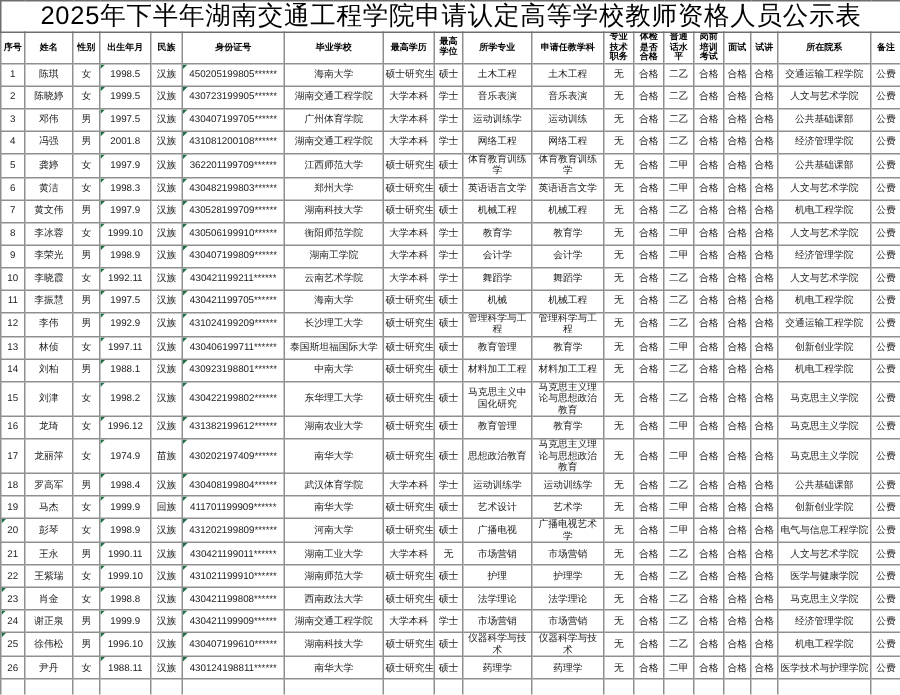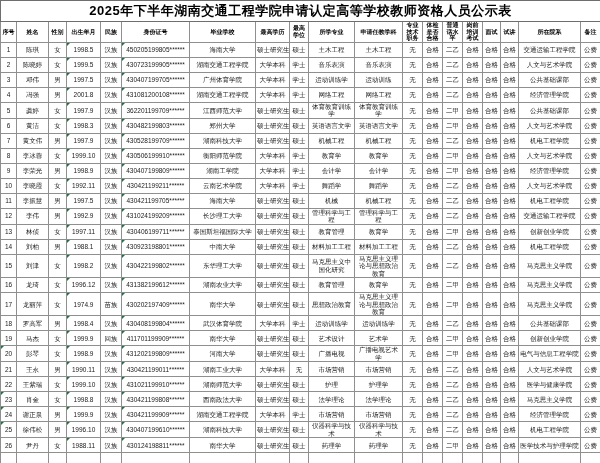--- a/index.html
+++ b/index.html
@@ -16,21 +16,21 @@
     border:1px solid #8f8f8f;
     padding:0 1px;
     text-align:center;vertical-align:middle;
     font-size:6.5px;line-height:1.15;
     overflow:hidden;
     font-weight:normal;
     word-break:break-all;
   }
   tr.title-row td{
     border:1px solid #6e6e6e;
-    font-size:13px;font-weight:bold;
+    font-size:17px;font-weight:normal;
     height:20px;color:#000;
     letter-spacing:.5px;
     white-space:nowrap;word-break:keep-all;
   }
   tr.header-row th{
     font-weight:bold;font-size:6px;height:17px;line-height:1.1;color:#000;
   }
   tbody tr{height:15px;}
   tbody tr.tall{height:22px;}
   td.nowrap{white-space:nowrap;word-break:keep-all;}

